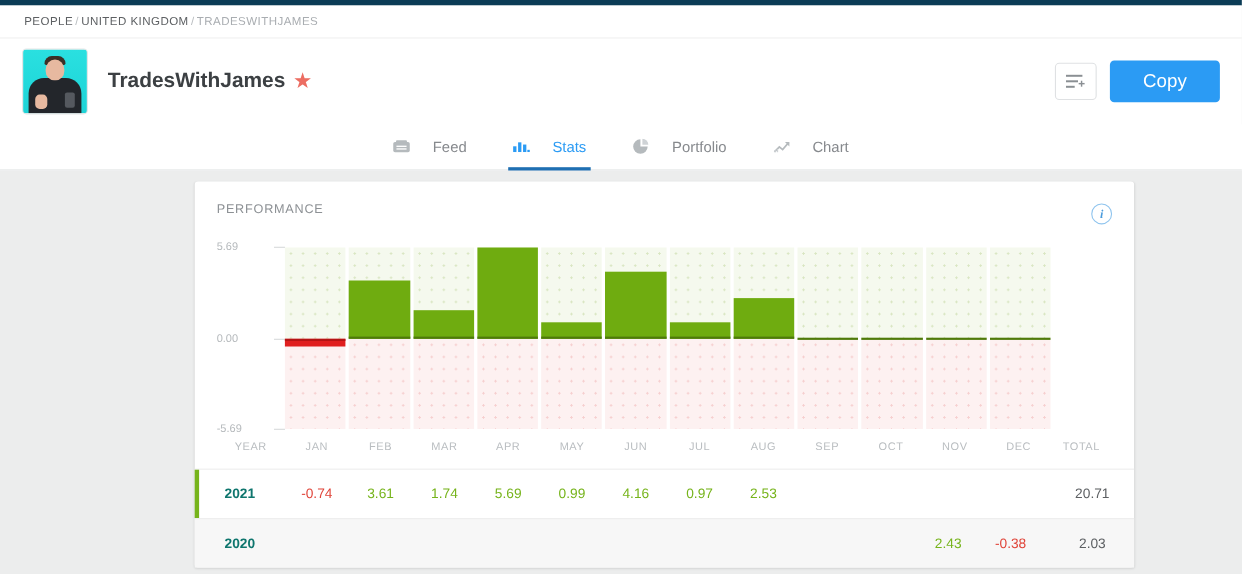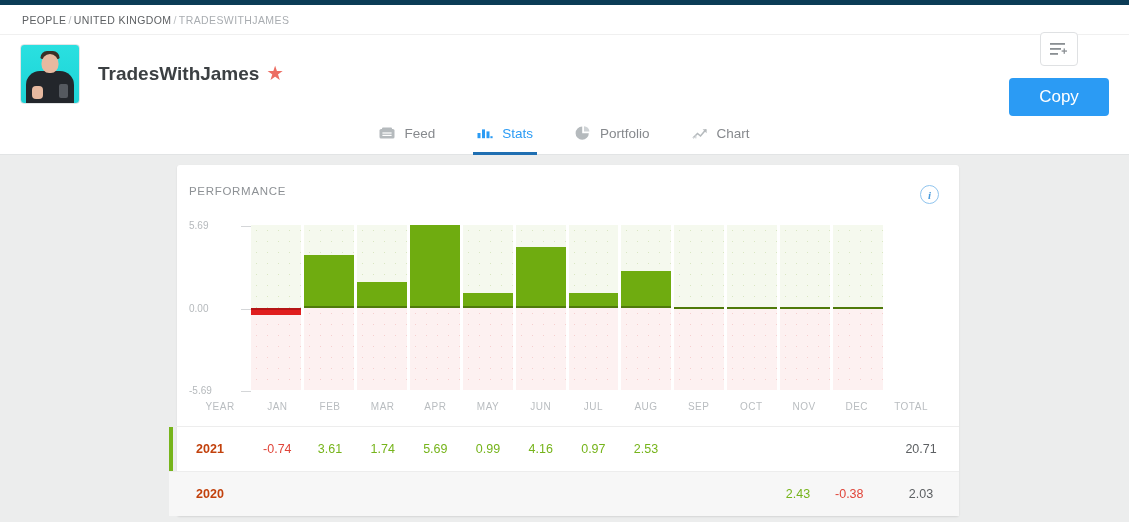--- a/index.html
+++ b/index.html
@@ -63,53 +63,53 @@
   .names { margin-left: 18px; }
   .username {
     font-size: 19px; font-weight: bold; color: #3c4043;
     display: flex; align-items: center; gap: 8px; line-height: 1.1;
   }
   .star { color: #ec6d62; font-size: 17px; }
   .realname { font-size: 12.5px; color: #83888c; margin-top: 5px; font-weight: bold; }
 
   .actions {
     position: absolute; right: 20px; top: 50%; transform: translateY(-50%);
-    display: flex; align-items: center; gap: 12px; flex-direction: column;
+    display: flex; align-items: center; gap: 12px;
   }
   .iconbtn {
     width: 38px; height: 34px; border: 1px solid #dfe1e3; border-radius: 4px;
     background: #fff; display: flex; align-items: center; justify-content: center;
   }
   .copybtn {
     background: #2b9bf4; color: #fff; border: none; border-radius: 4px;
     font-size: 17px; width: 100px; height: 38px;
     font-family: "Liberation Sans", sans-serif;
   }
 
   .tabs {
     background: #fff; height: 42px; display: flex;
     align-items: center; justify-content: center; gap: 34px;
     border-bottom: 1px solid #e2e4e5;
   }
   .tab {
-    display: flex; align-items: center; gap: 9px;
+    display: flex; align-items: center; gap: 20px;
     font-size: 13.5px; color: #86898d; height: 42px;
     padding: 0 4px; position: relative; justify-content: center;
   }
   .tab.active { color: #2b9bf4; }
   .tab.active::after {
     content: ""; position: absolute; left: 0; right: 0; bottom: 0;
     height: 3px; background: #1f6fb2;
   }
 
   .card {
     position: absolute; left: 177px; top: 165px;
-    width: 782px; background: #fff; border-radius: 3px;
+    width: 854px; background: #fff; border-radius: 3px;
     box-shadow: 0 1px 2px rgba(0,0,0,.10);
-    padding: 20px 20px 0 12px;
+    padding: 20px 20px 0 20px;
   }
   .card-head { display: flex; justify-content: space-between; align-items: flex-start; }
   .card-title { font-size: 11.5px; letter-spacing: .7px; color: #8d9195; }
   .info-icon {
     width: 19px; height: 19px; border-radius: 50%;
     border: 1.5px solid #8fc4ee; color: #4a9bdc;
     font-size: 11px; font-style: italic; font-weight: bold;
     display: flex; align-items: center; justify-content: center;
     font-family: "Liberation Serif", serif;
   }
@@ -165,21 +165,21 @@
   .row {
     display: flex; align-items: center; height: 45px;
     font-size: 12.5px; position: relative;
     border-top: 1px solid #ededed;
   }
   .row.alt { background: #f7f7f7; gap: 16px; }
   .row .accent {
     position: absolute; left: 0; top: 0; bottom: 0; width: 4px; background: #76b41b;
   }
   .rcell { text-align: center; }
-  .rcell.year { flex: 0 0 82px; color: #c2410c; font-weight: bold; text-align: center; }
+  .rcell.year { flex: 0 0 82px; color: #0f766e; font-weight: bold; text-align: center; }
   .rcell.m { flex: 1; }
   .rcell.total { flex: 0 0 76px; color: #5d6063; text-align: center; }
   .pos-v { color: #76b41b; }
   .neg-v { color: #e0453a; }
 </style>
 </head>
 <body>
 
 <div class="topstrip"></div>
 

